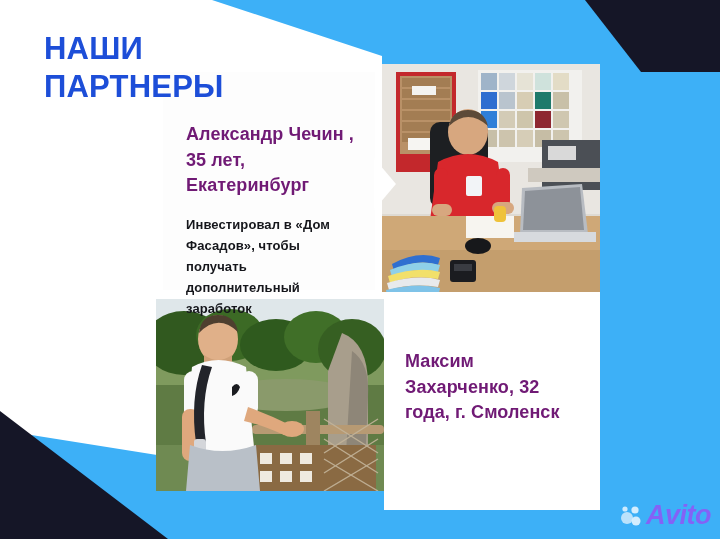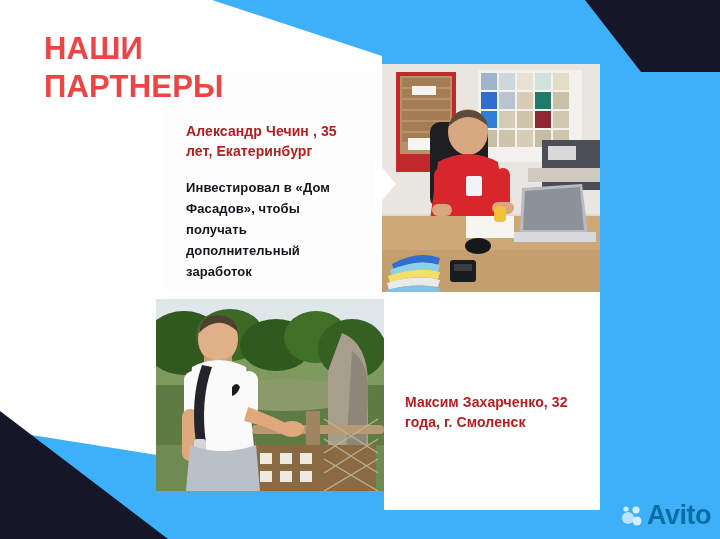--- a/index.html
+++ b/index.html
@@ -43,21 +43,21 @@
   
   #slide-title {
     position: absolute;
     left: 44px;
     top: 30px;
     width: 300px;
     font-size: 31px;
     font-weight: bold;
     line-height: 1.22;
     letter-spacing: 0.2px;
-    color: #ef4444;
+    color: #1d4ed8;
     z-index: 30;
     white-space: pre-line;
   }
 
   
   #card-top {
     position: absolute;
     left: 163px;
     top: 72px;
     width: 212px;
@@ -65,24 +65,24 @@
     background: #fdfdfd;
     z-index: 20;
   }
   #card-top-inner {
     position: absolute;
     left: 23px;
     top: 50px;
     width: 175px;
   }
   .person-name {
-    font-size: 14px;
+    font-size: 18px;
     font-weight: bold;
     line-height: 1.42;
-    color: #b91c1c;
+    color: #701a75;
     margin: 0 0 15px 0;
     letter-spacing: 0.1px;
   }
   .person-desc {
     font-size: 13px;
     font-weight: bold;
     line-height: 1.62;
     color: #15161b;
     margin: 0;
     letter-spacing: 0.1px;
@@ -130,40 +130,40 @@
     width: 216px;
     height: 218px;
     background: #ffffff;
     z-index: 20;
   }
   #card-bottom-inner {
     position: absolute;
     left: 21px;
     top: 57px;
     width: 180px;
-    margin-top: 44px;
   }
 
   
   #avito-watermark {
     position: absolute;
     right: 9px;
     bottom: 10px;
     display: flex;
     align-items: center;
     gap: 4px;
     z-index: 60;
     opacity: 0.92;
   }
   #avito-wordmark {
     font-size: 27px;
     font-weight: bold;
-    color: #0369a1;
+    color: #8b5cf6;
     letter-spacing: -0.5px;
     line-height: 1;
+    font-style: italic;
   }
 </style>
 </head>
 <body>
 
 <div id="stage">
 
   <div id="slide-canvas"></div>
 
   <svg class="bg-layer" viewBox="0 0 720 539" preserveAspectRatio="none">

